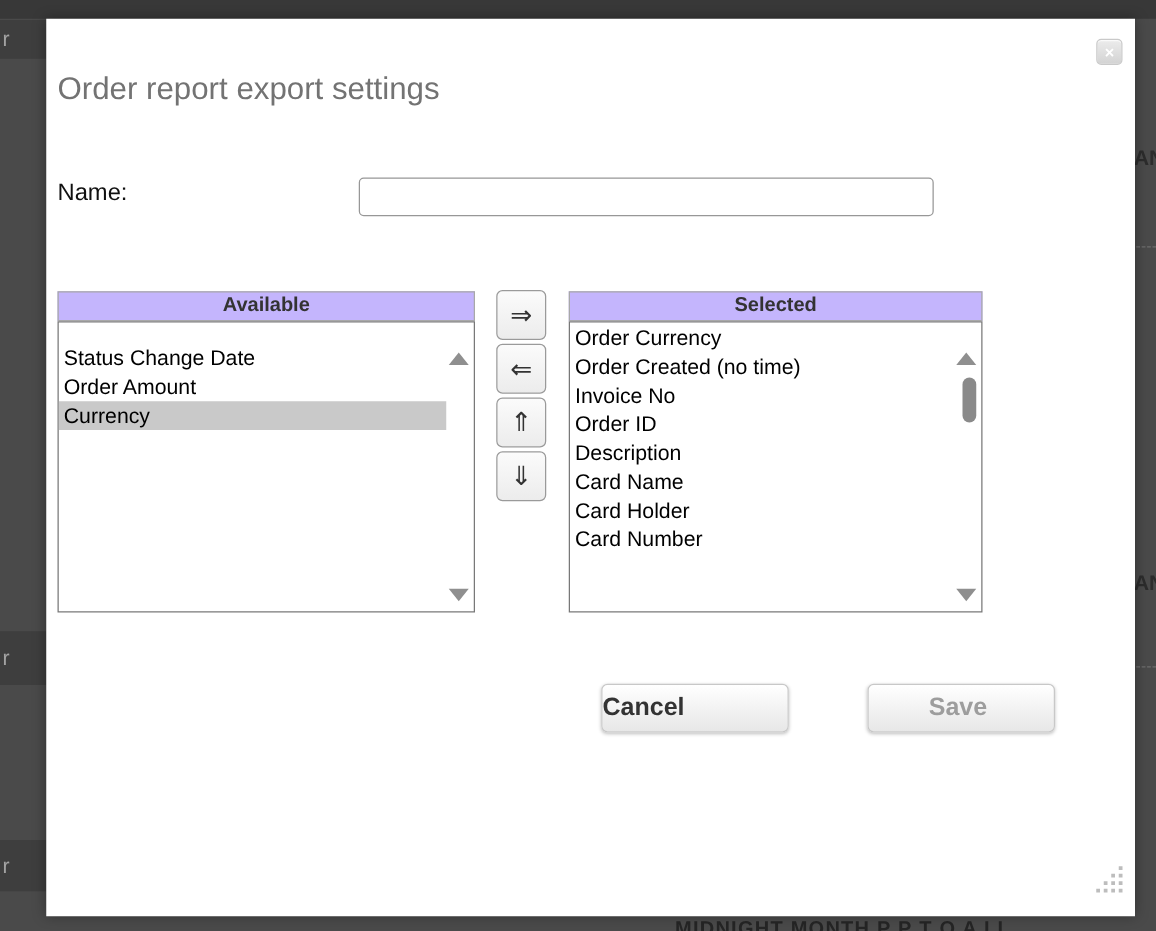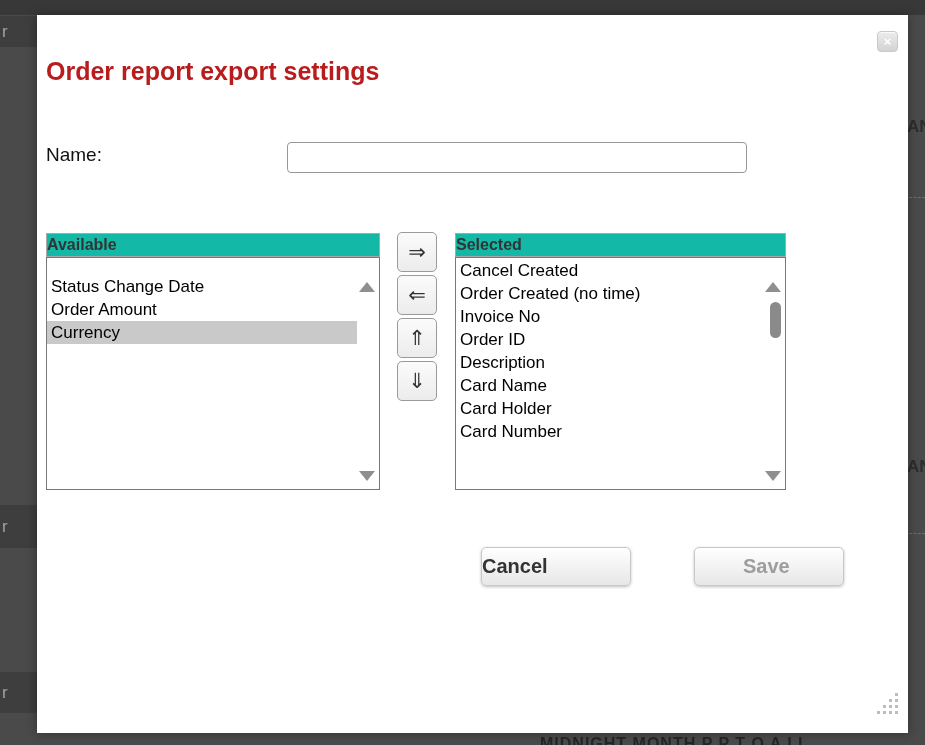--- a/index.html
+++ b/index.html
@@ -32,29 +32,29 @@
   
   .modal { position:absolute; left:37px; top:15px; width:871px; height:718px; background:#ffffff;
            box-shadow:0 0 10px rgba(0,0,0,0.35); }
 
   .close-btn { position:absolute; left:840px; top:16px; width:21px; height:21px;
                border:1px solid #c9c9c9; border-radius:4px;
                background:linear-gradient(#ececec,#d3d3d3);
                color:#ffffff; font-weight:bold; font-size:13px; line-height:19px; text-align:center;
                box-shadow:inset 0 1px 0 #fafafa; cursor:pointer; }
 
-  .dlg-title { position:absolute; left:9px; top:42px; font-size:25px; font-weight:bold; color:#b91c1c; }
+  .dlg-title { position:absolute; left:9px; top:42px; font-size:25px; font-weight:normal; color:#737373; }
 
   .name-label { position:absolute; left:9px; top:129px; font-size:19px; color:#111111; }
   .name-input { position:absolute; left:250px; top:127px; width:460px; height:31px;
                 border:1px solid #979797; border-radius:4px; font-size:16px; padding:0 6px;
                 font-family:"Liberation Sans", sans-serif; outline:none; background:#ffffff; }
 
-  .panel-header { position:absolute; height:24px; background:#14b8a6; border:1px solid #a8a8a8;
-                  font-weight:bold; font-size:16px; color:#333333; text-align:left; line-height:22px; }
+  .panel-header { position:absolute; height:24px; background:#c4b5fd; border:1px solid #a8a8a8;
+                  font-weight:bold; font-size:16px; color:#333333; text-align:center; line-height:22px; }
   .hdr-available { left:9px;   top:218px; width:334px; }
   .hdr-selected  { left:418px; top:218px; width:331px; }
 
   .listbox { position:absolute; background:#ffffff; border:1px solid #787878; overflow:hidden; }
   .list-available { left:9px;   top:242px; width:334px; height:233px; padding-top:17px; }
   .list-selected  { left:418px; top:242px; width:331px; height:233px; padding-top:1px; }
   .list-item { height:23px; line-height:23px; font-size:17px; color:#000000; padding-left:4px;
                white-space:nowrap; width:calc(100% - 22px); overflow:hidden; cursor:default; }
   .list-item.highlight { background:#c9c9c9; }
 
@@ -122,21 +122,21 @@
         <div class="list-item">Status Change Date</div>
         <div class="list-item">Order Amount</div>
         <div class="list-item highlight">Currency</div>
       </div>
     <div class="scroll-up"></div>
     <div class="scroll-down"></div>
   </div>
 
   <div class="listbox list-selected">
     <div>
-        <div class="list-item">Cancel Created</div>
+        <div class="list-item">Order Currency</div>
         <div class="list-item">Order Created (no time)</div>
         <div class="list-item">Invoice No</div>
         <div class="list-item">Order ID</div>
         <div class="list-item">Description</div>
         <div class="list-item">Card Name</div>
         <div class="list-item">Card Holder</div>
         <div class="list-item">Card Number</div>
       </div>
     <div class="scroll-up"></div>
     <div class="scroll-thumb"></div>

